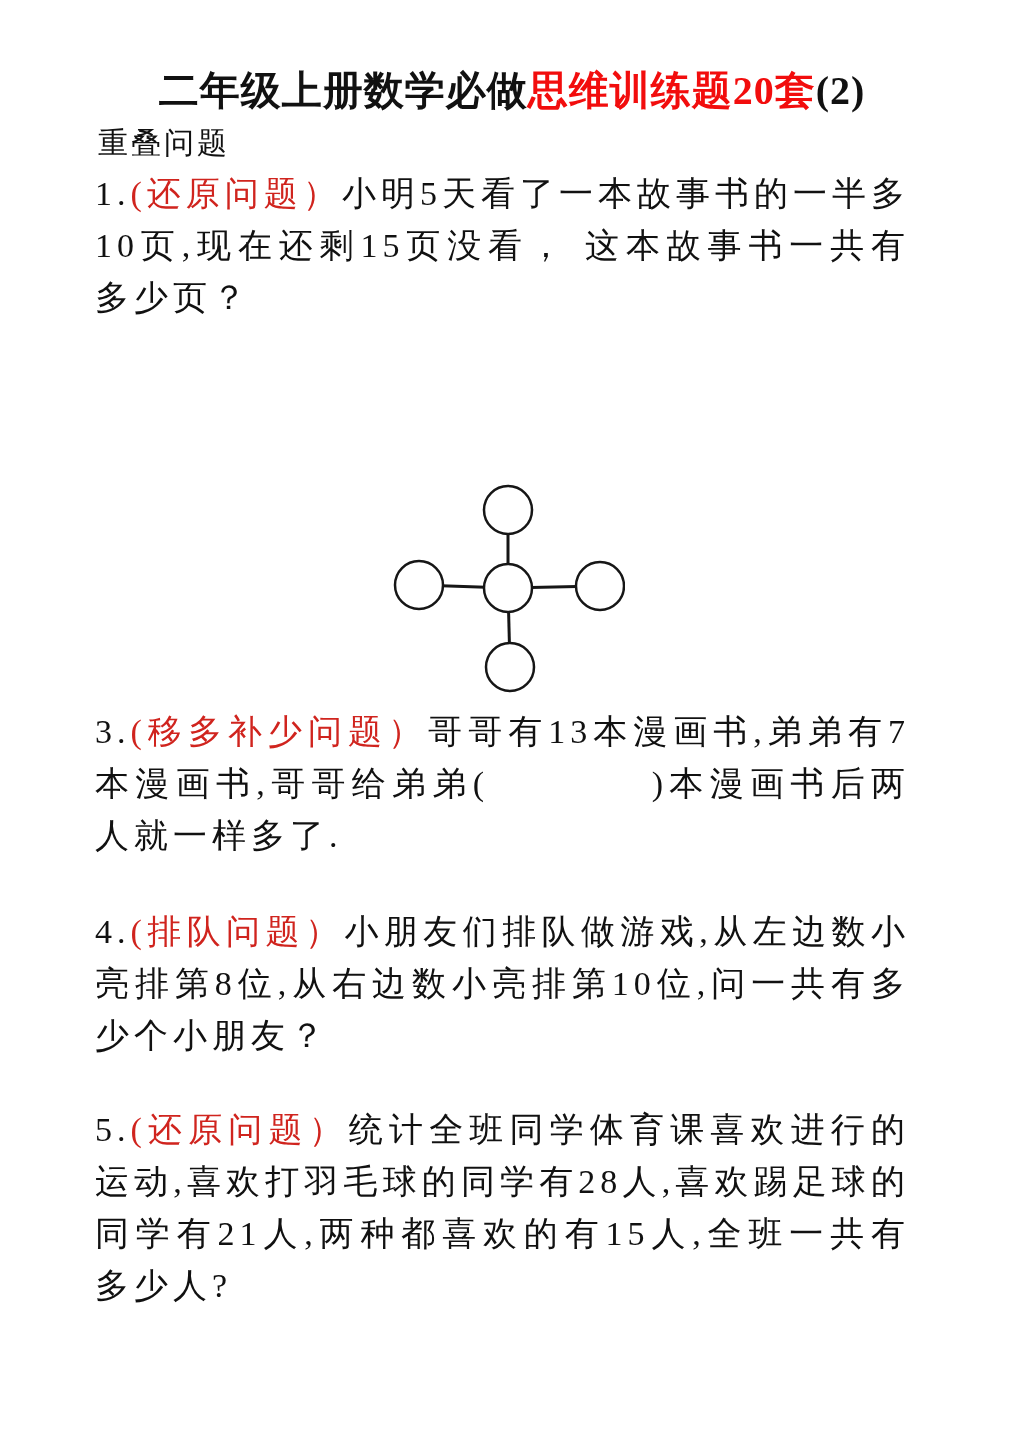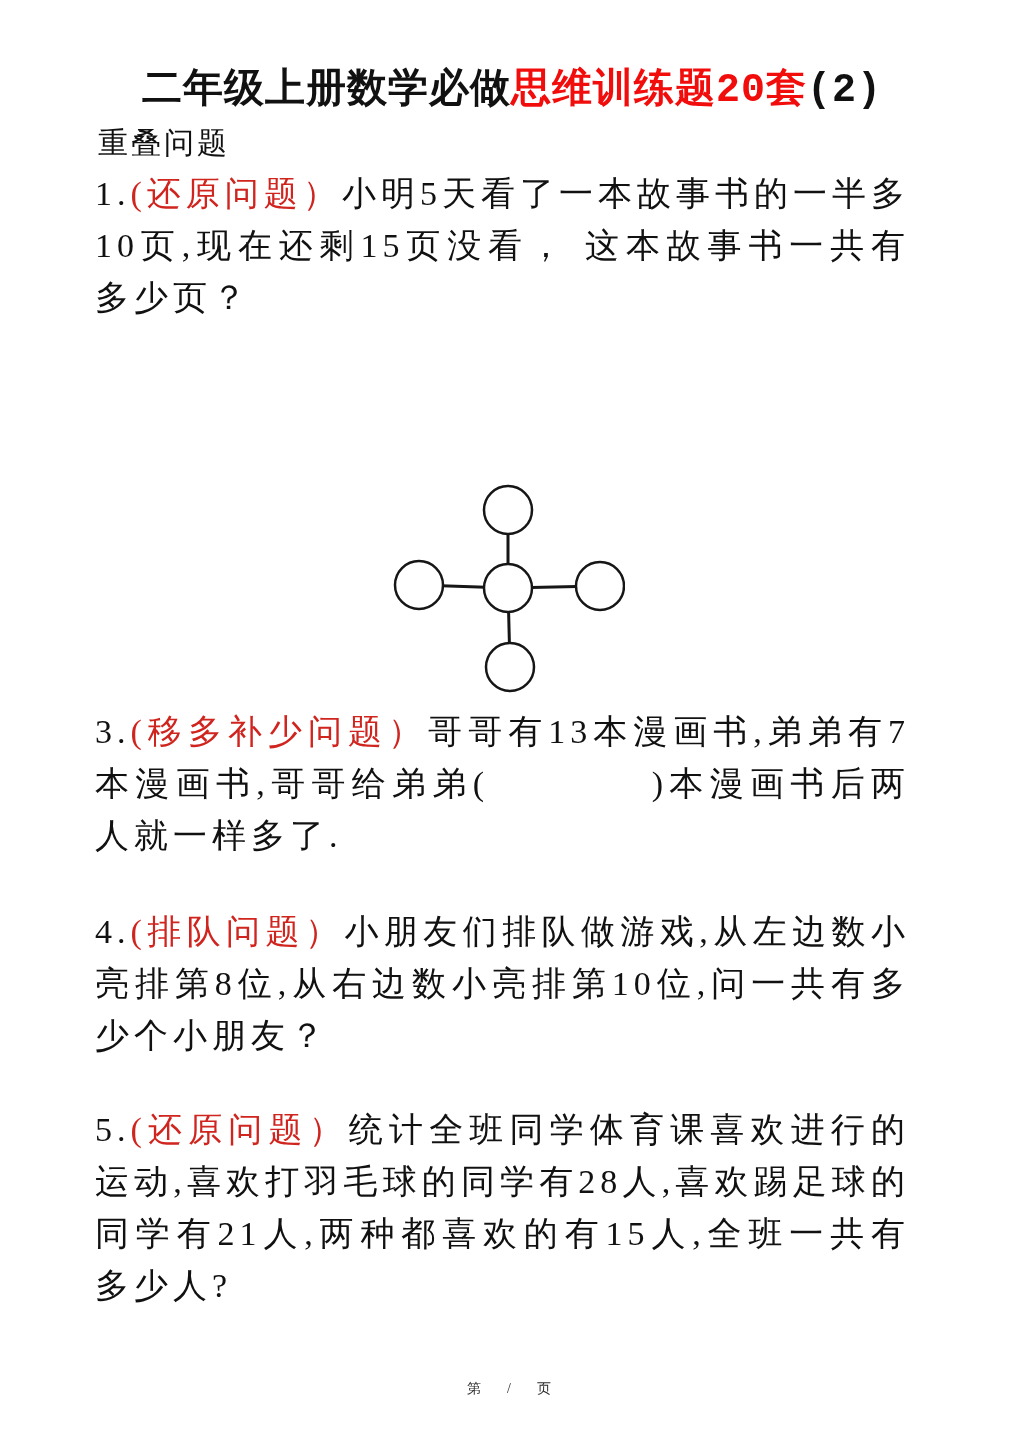--- a/index.html
+++ b/index.html
@@ -18,21 +18,21 @@
     overflow:hidden;
     font-family:"Liberation Serif","DejaVu Serif",serif;
     color:var(--ink);
   }
   .doc-title{
     position:absolute;
     top:38px;
     left:0;
     width:1024px;
     text-align:center;
-    font-family:Liberation Mono, monospace;
+    font-family:Liberation Serif, serif;
     font-weight:900;
     font-size:40px;
     line-height:52px;
     letter-spacing:1px;
     white-space:nowrap;
   }
   .doc-title .t-red{color:var(--title-red);}
   .subtitle{
     position:absolute;
     left:98px;
@@ -108,15 +108,14 @@
         <circle cx="510" cy="667" r="24"></circle>
       </svg>
   </div>
 
   <p class="question q3"><span class="qnum">3.</span><span class="qtag">(移多补少问题）</span><span class="qtext">哥哥有13本漫画书,弟弟有7本漫画书,哥哥给弟弟(　　　　)本漫画书后两人就一样多了.</span></p>
 
   <p class="question q4"><span class="qnum">4.</span><span class="qtag">(排队问题）</span><span class="qtext">小朋友们排队做游戏,从左边数小亮排第8位,从右边数小亮排第10位,问一共有多少个小朋友？</span></p>
 
   <p class="question q5"><span class="qnum">5.</span><span class="qtag">(还原问题）</span><span class="qtext">统计全班同学体育课喜欢进行的运动,喜欢打羽毛球的同学有28人,喜欢踢足球的同学有21人,两种都喜欢的有15人,全班一共有多少人?</span></p>
 
-  <div class="footer">第　/　页</div>
 
 </div>
 
 </body></html>

